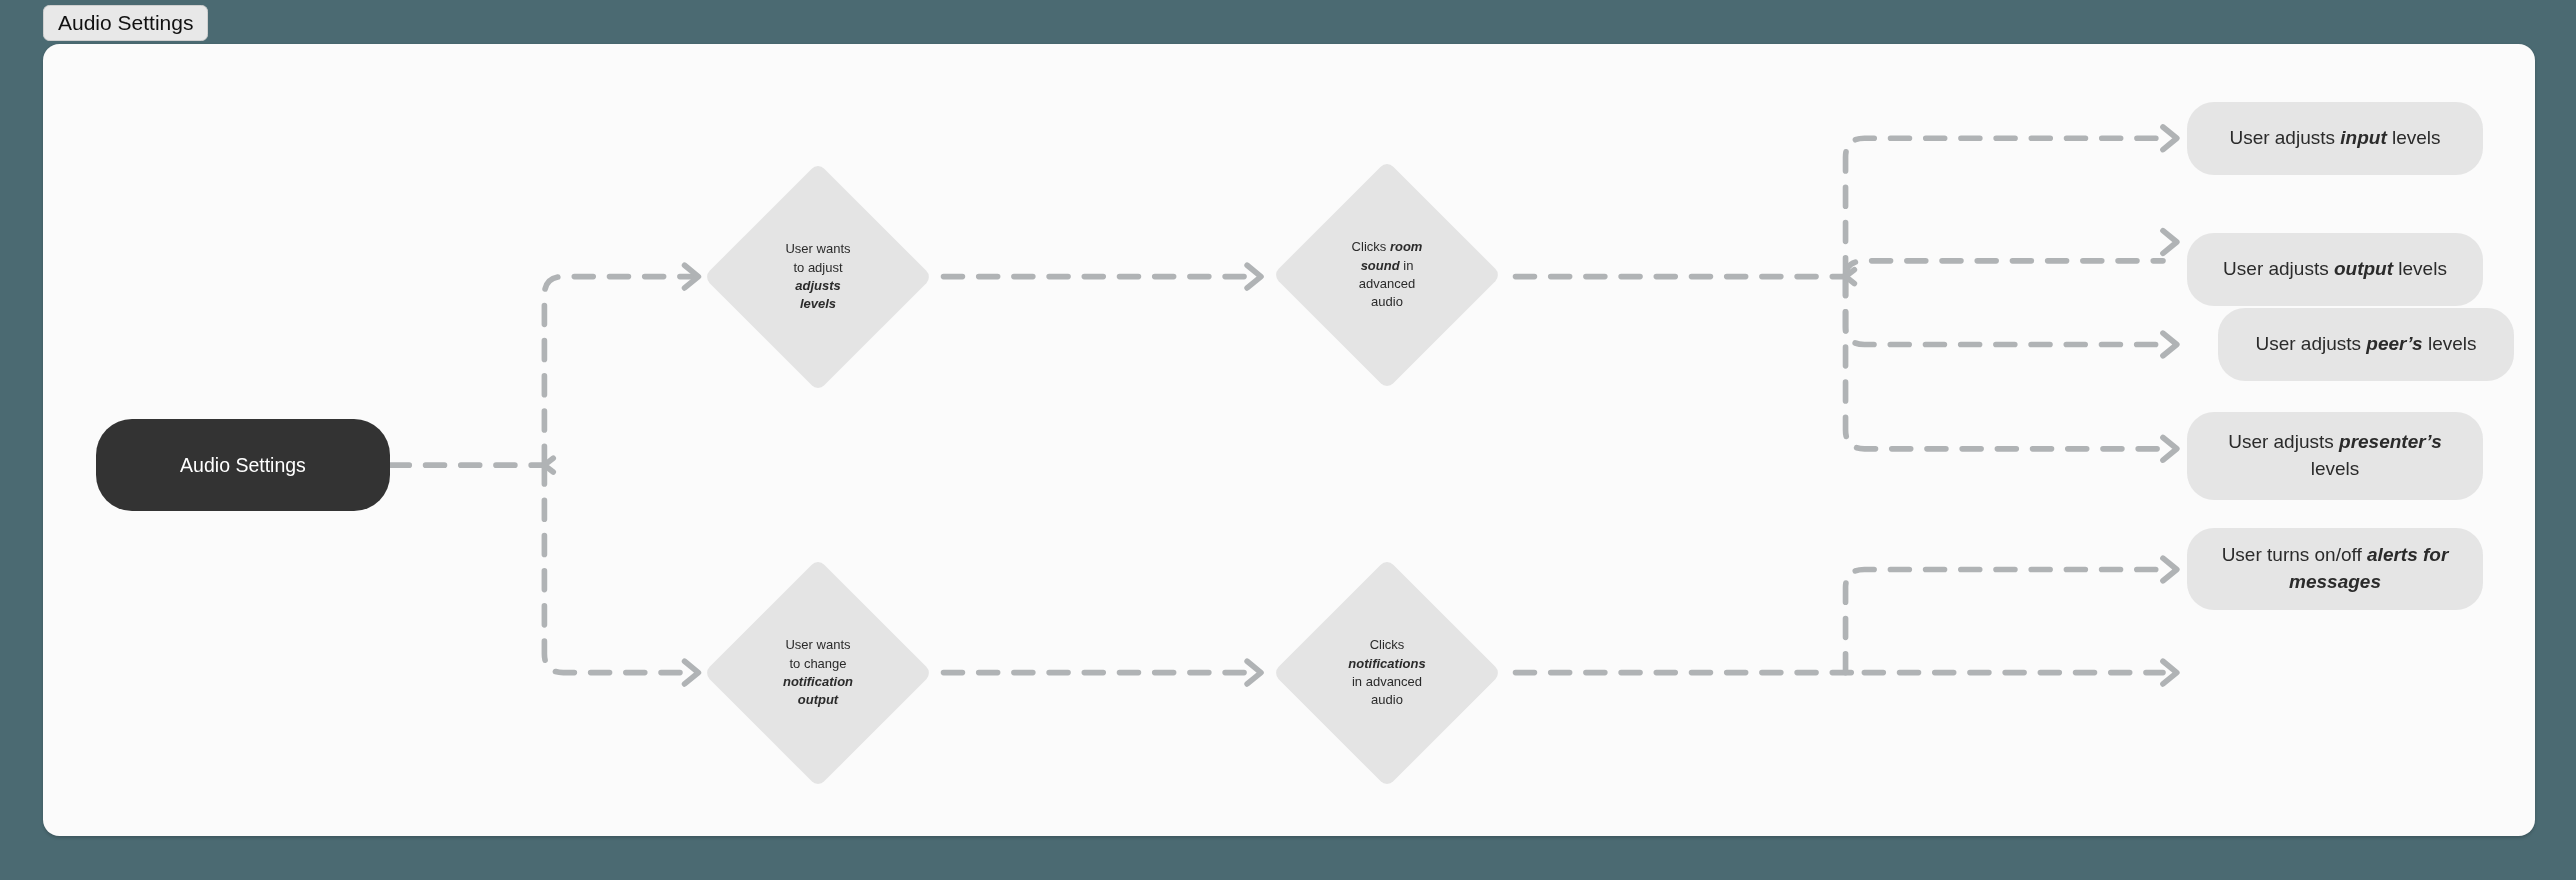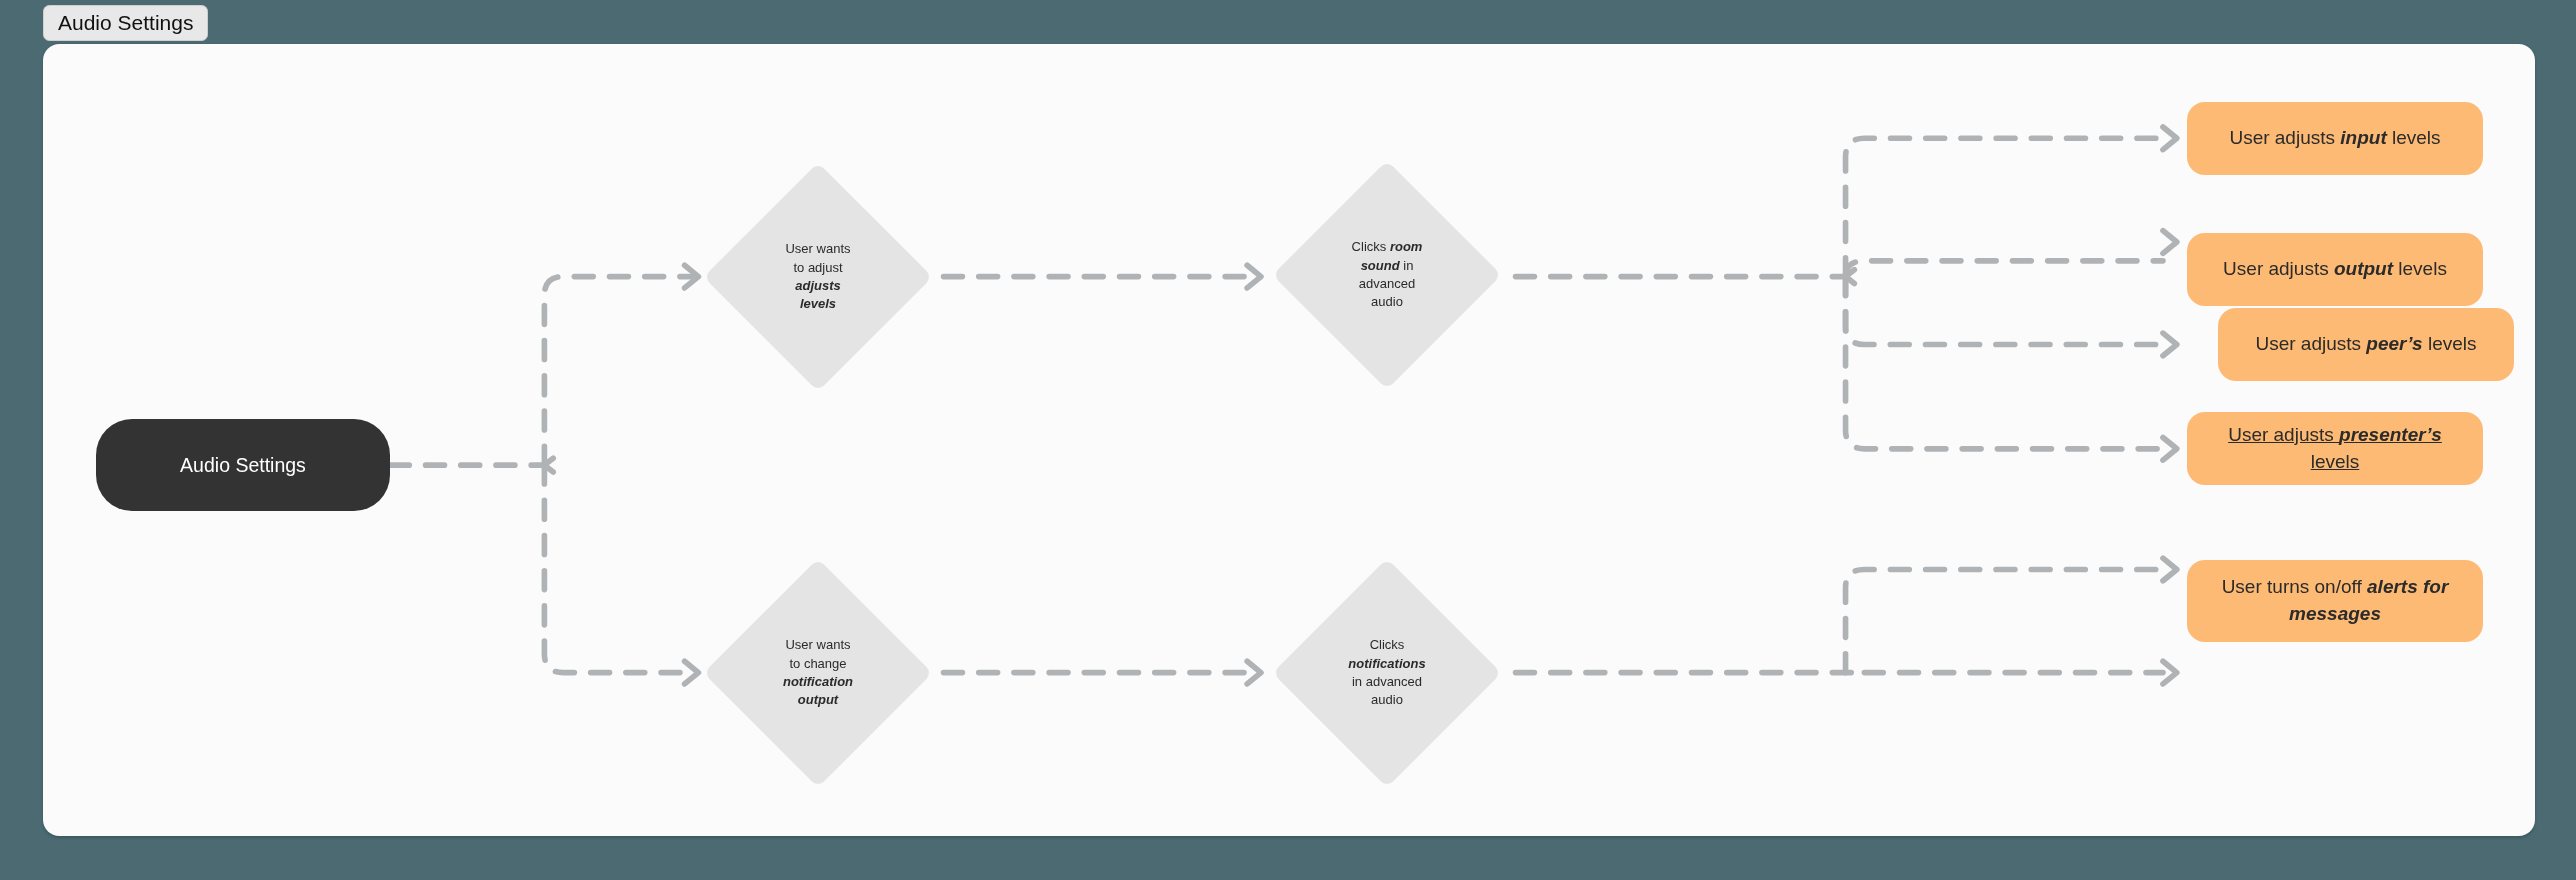--- a/index.html
+++ b/index.html
@@ -51,22 +51,22 @@
     background: #e4e4e4; border-radius: 8.8px;
     transform: rotate(45deg);
   }
   .node-diamond .dia-text {
     position: relative; z-index: 2;
     width: 170px; color: #2b2b2b;
     font-size: 13px; line-height: 1.42;
   }
 
   .node-box {
-    background: #fdba74; color: #2b2b2b;
-    border-radius: 18px;
+    background: #e5e5e5; color: #2b2b2b;
+    border-radius: 27px;
     font-size: 19px; line-height: 1.4;
     padding: 0 26px;
   }
 
   b { font-weight: bold; font-style: italic; }
 </style>
 </head>
 <body>
 
 <div id="stage">
@@ -170,23 +170,23 @@
   </div>
 
   <div class="node node-box" style="left:2187px; top:205px; width:296px; height:73px;margin-top:28px;">
     <span><span>User adjusts </span><b>output</b><span> levels</span></span>
   </div>
 
   <div class="node node-box" style="left:2187px; top:308px; width:296px; height:73px;margin-left:31px;">
     <span><span>User adjusts </span><b>peer’s</b><span> levels</span></span>
   </div>
 
-  <div class="node node-box" style="left:2187px; top:412px; width:296px; height:73px;text-decoration:underline;">
+  <div class="node node-box" style="left:2187px; top:412px; width:296px; height:88px;">
     <span><span>User adjusts </span><b>presenter’s</b><span> levels</span></span>
   </div>
 
-  <div class="node node-box" style="left:2187px; top:528px; width:296px; height:82px;margin-top:32px;">
+  <div class="node node-box" style="left:2187px; top:528px; width:296px; height:82px;">
     <span><span>User turns on/off </span><b>alerts for messages</b></span>
   </div>
 
 
 </div>
 
 
 </body></html>

